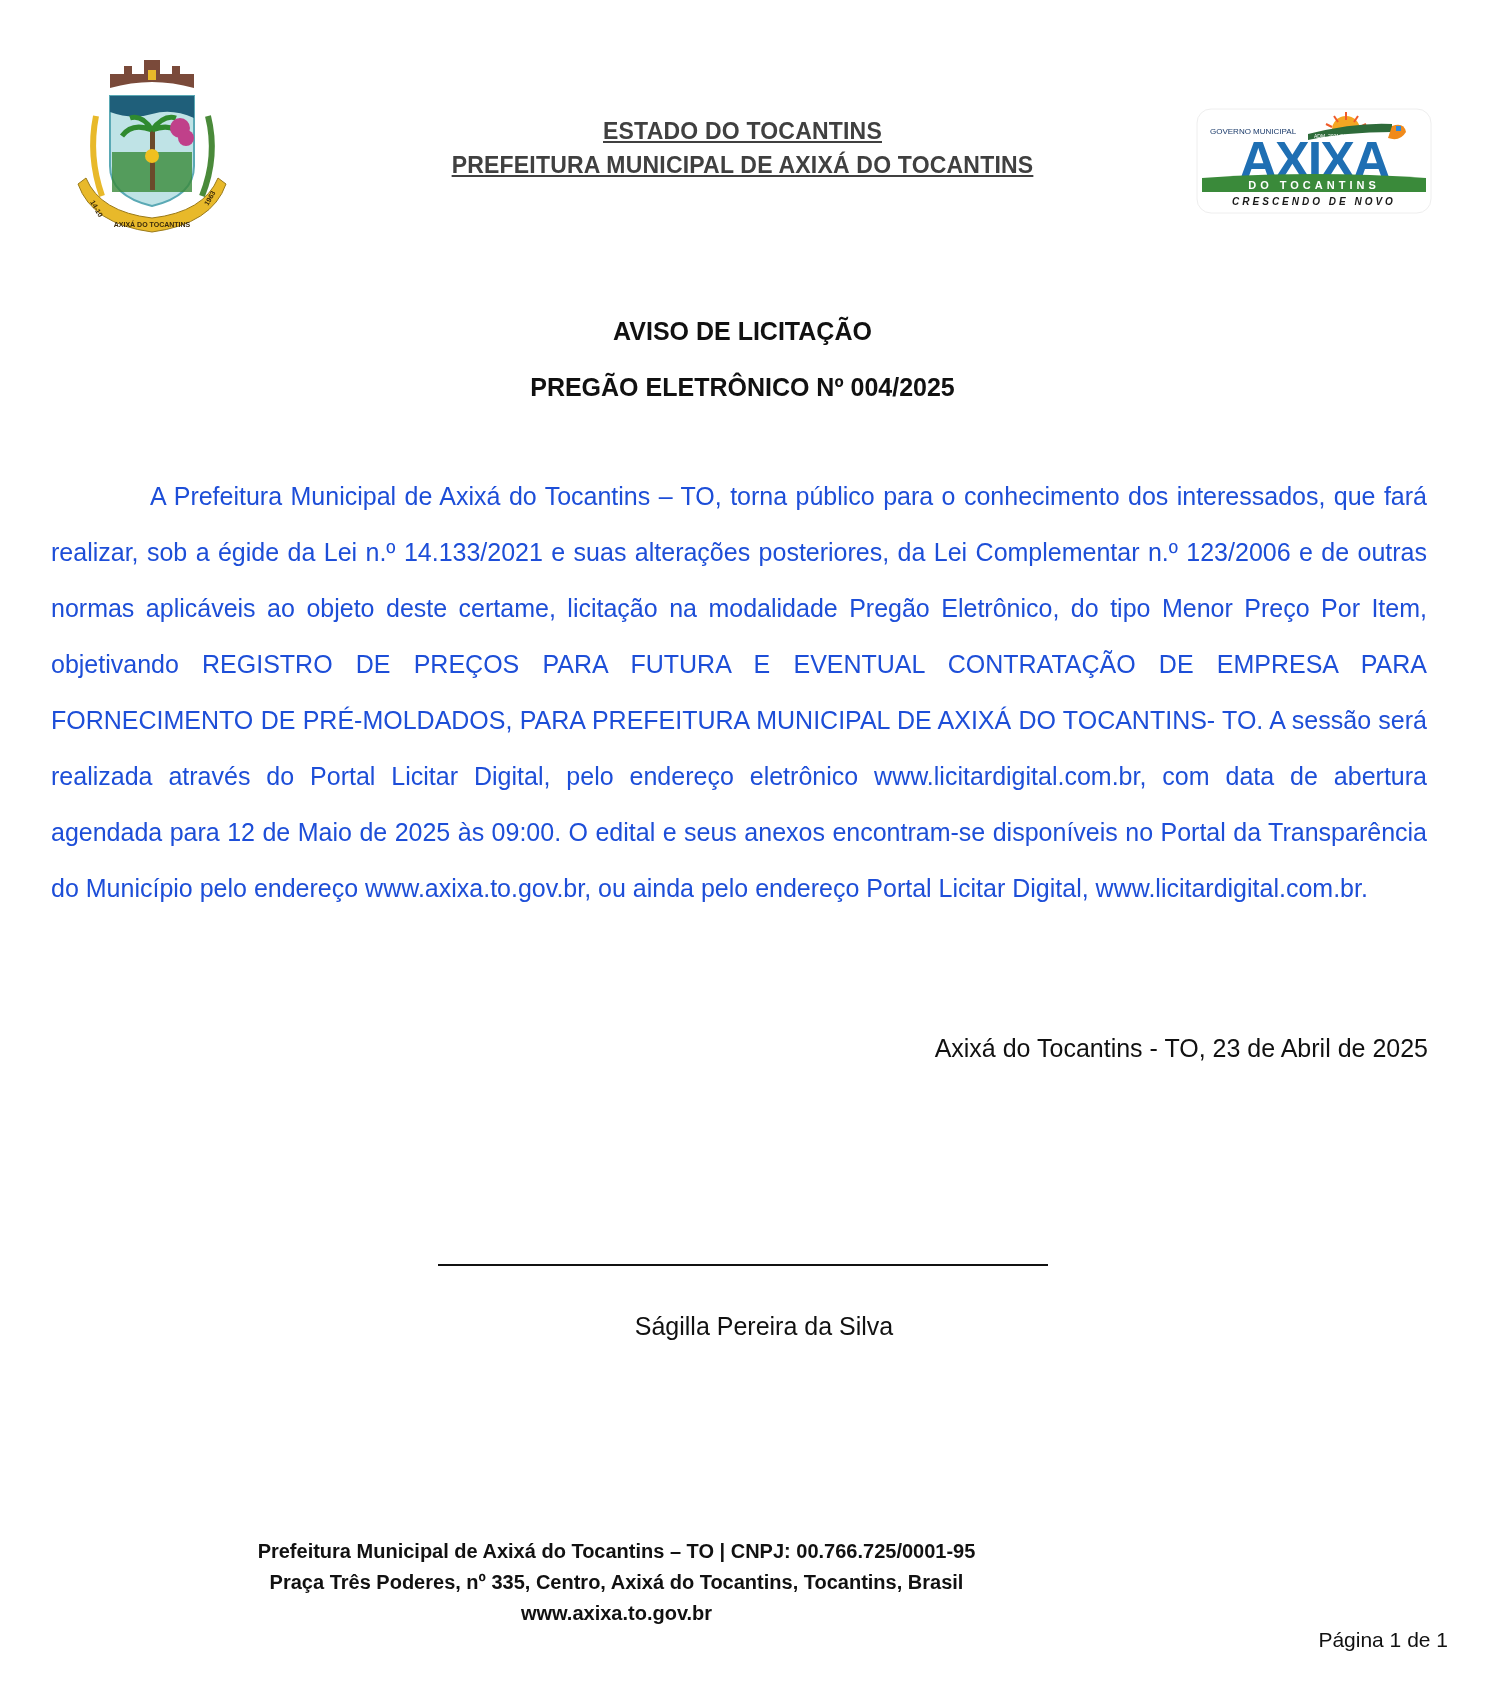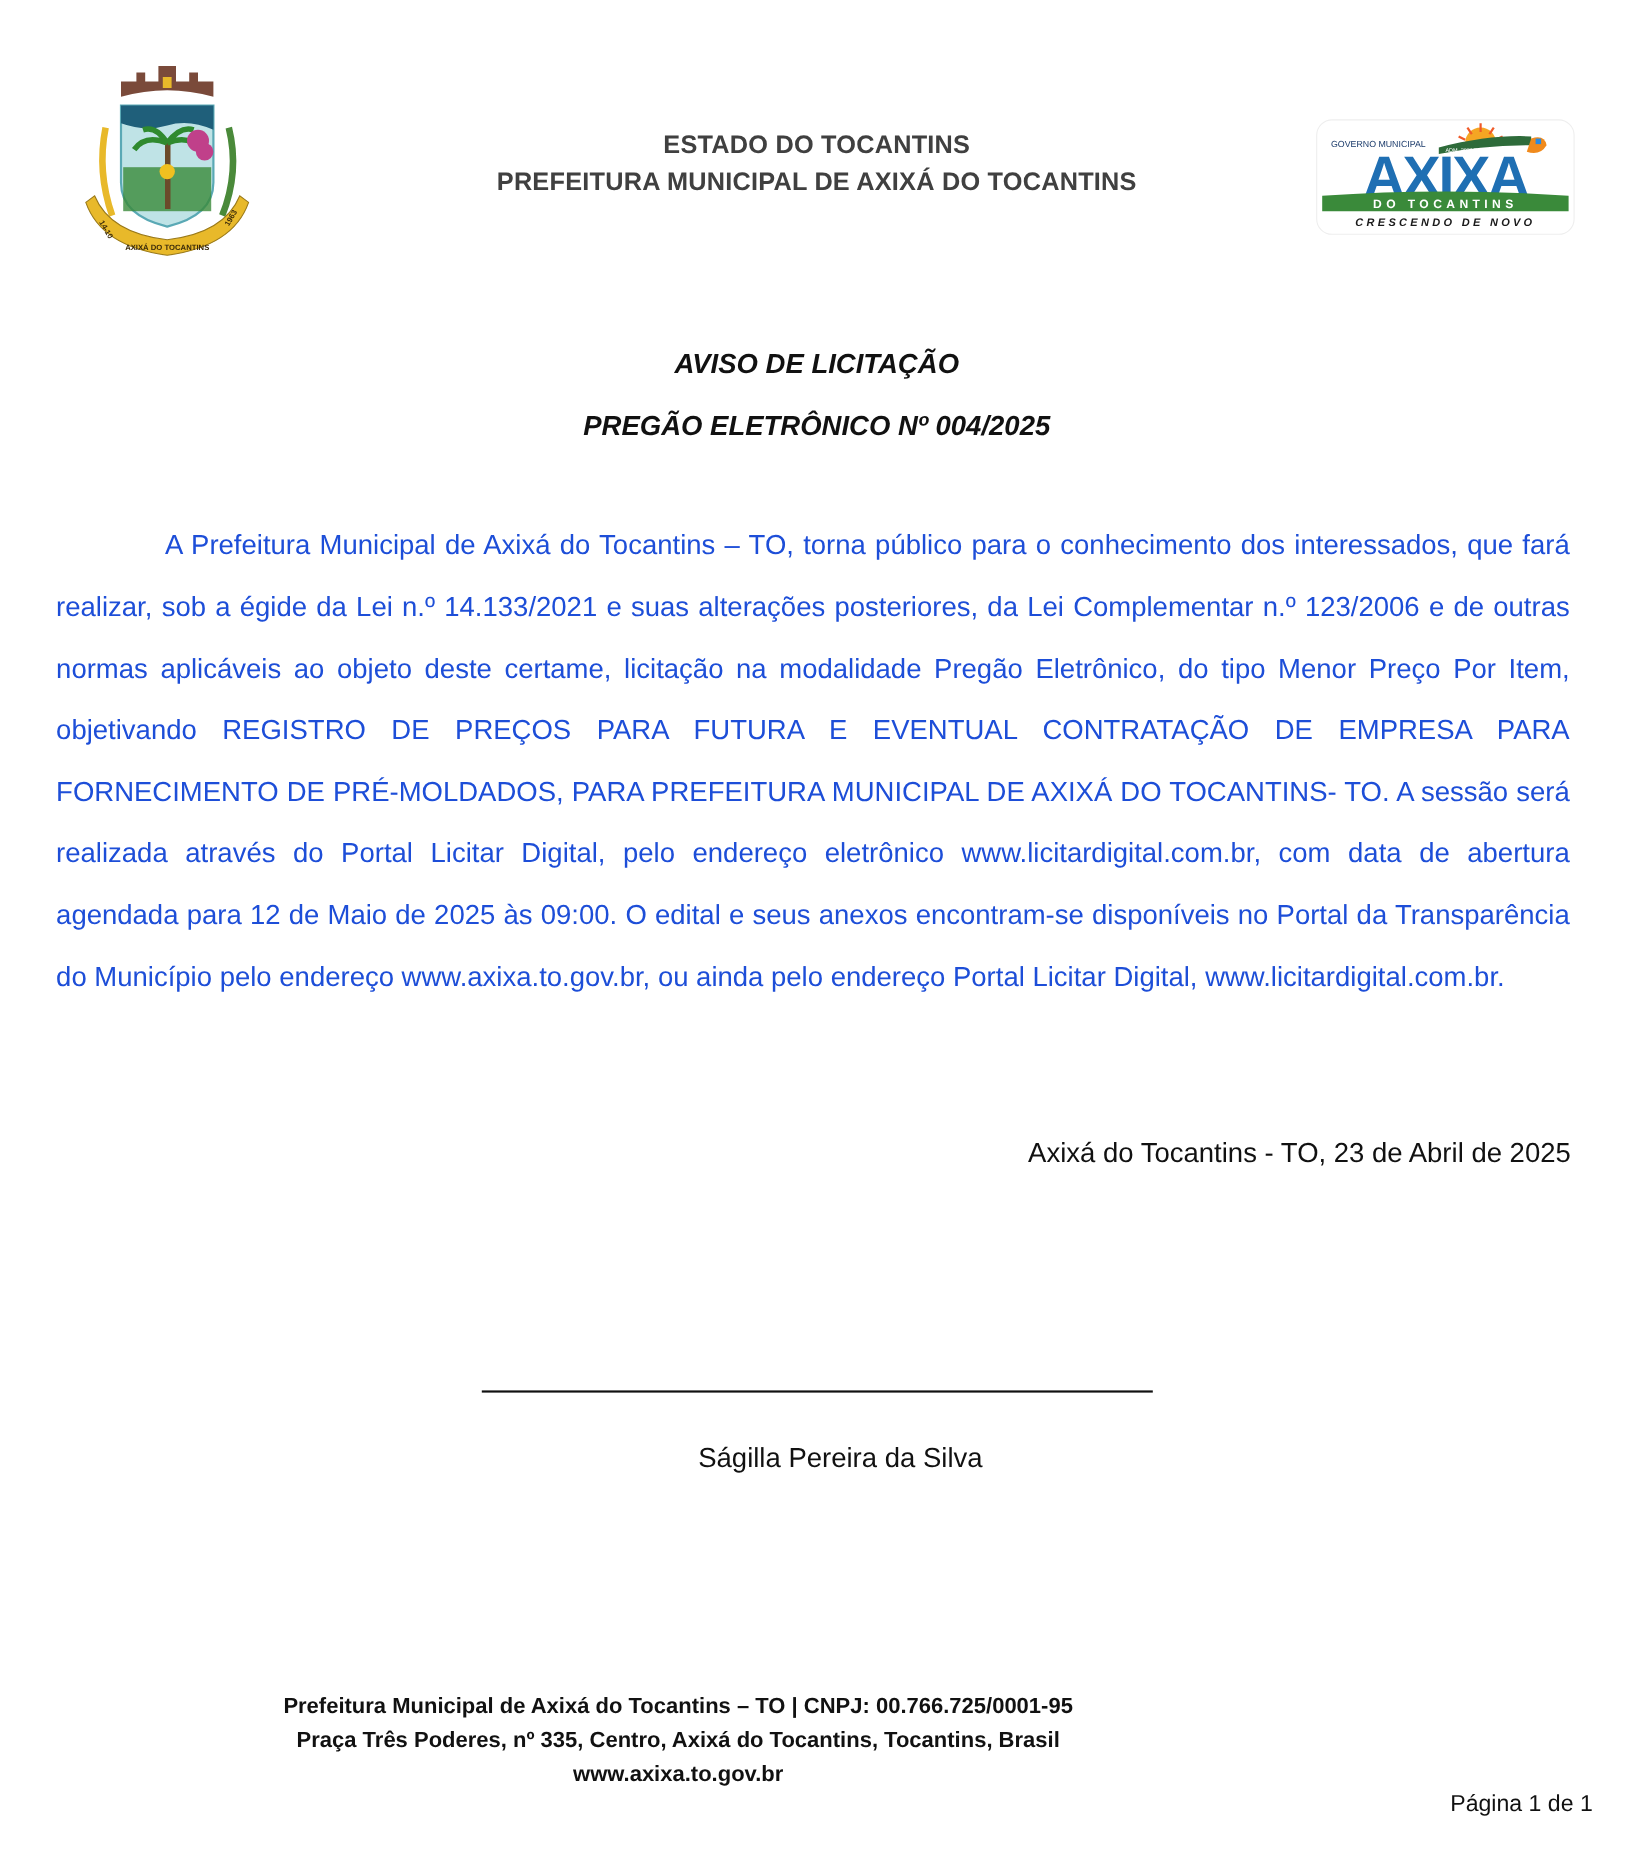--- a/index.html
+++ b/index.html
@@ -5,25 +5,25 @@
     * { margin: 0; padding: 0; box-sizing: border-box; }
     html, body { width: 1485px; height: 1686px; background: #ffffff; overflow: hidden; }
     body { position: relative; font-family: "Liberation Sans", sans-serif; color: #111111; }
 
     .page { position: absolute; left: 0; top: 0; width: 1485px; height: 1686px; background: #fff; }
 
     
     .crest { position: absolute; left: 72px; top: 56px; width: 160px; height: 182px; }
     .brand-logo { position: absolute; left: 1196px; top: 108px; width: 236px; height: 106px; }
     .header-text { position: absolute; left: 0; width: 1485px; text-align: center; top: 114px; }
-    .header-line { font-family: "Liberation Sans", sans-serif; font-weight: bold; color: #404040; font-size: 23px; line-height: 34px; letter-spacing: 0.2px; }
+    .header-line { font-family: "Liberation Sans", sans-serif; font-weight: bold; color: #404040; font-size: 23px; line-height: 34px; letter-spacing: 0.2px; text-decoration: underline; }
 
     
     .titles { position: absolute; left: 0; width: 1485px; top: 303px; text-align: center; }
-    .title-line { font-weight: bold; font-size: 25px; line-height: 56px; color: #111; font-style: italic; }
+    .title-line { font-weight: bold; font-size: 25px; line-height: 56px; color: #111; }
 
     
     .body-text { position: absolute; left: 51px; width: 1376px; top: 468px; font-size: 25px; line-height: 56px; text-align: justify; text-align-last: left; color: #1d4ed8; }
     .body-text .indent { display: inline-block; width: 99px; }
 
     .date-line { position: absolute; right: 57px; top: 1030px; font-size: 25px; line-height: 36px; color: #111; }
 
     
     .signature { position: absolute; left: 0; width: 1485px; top: 1264px; text-align: center; }
     .sig-line { margin: 0 auto; width: 610px; height: 2px; background: #111; }

